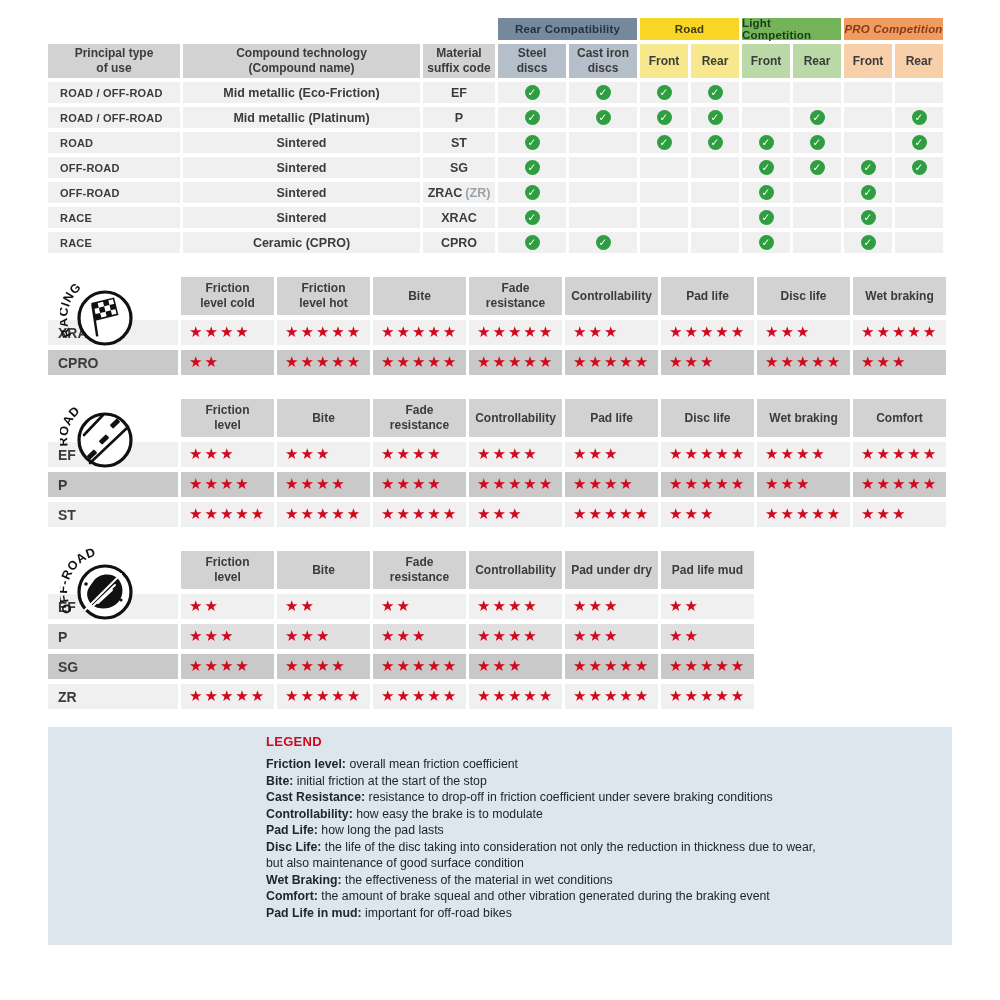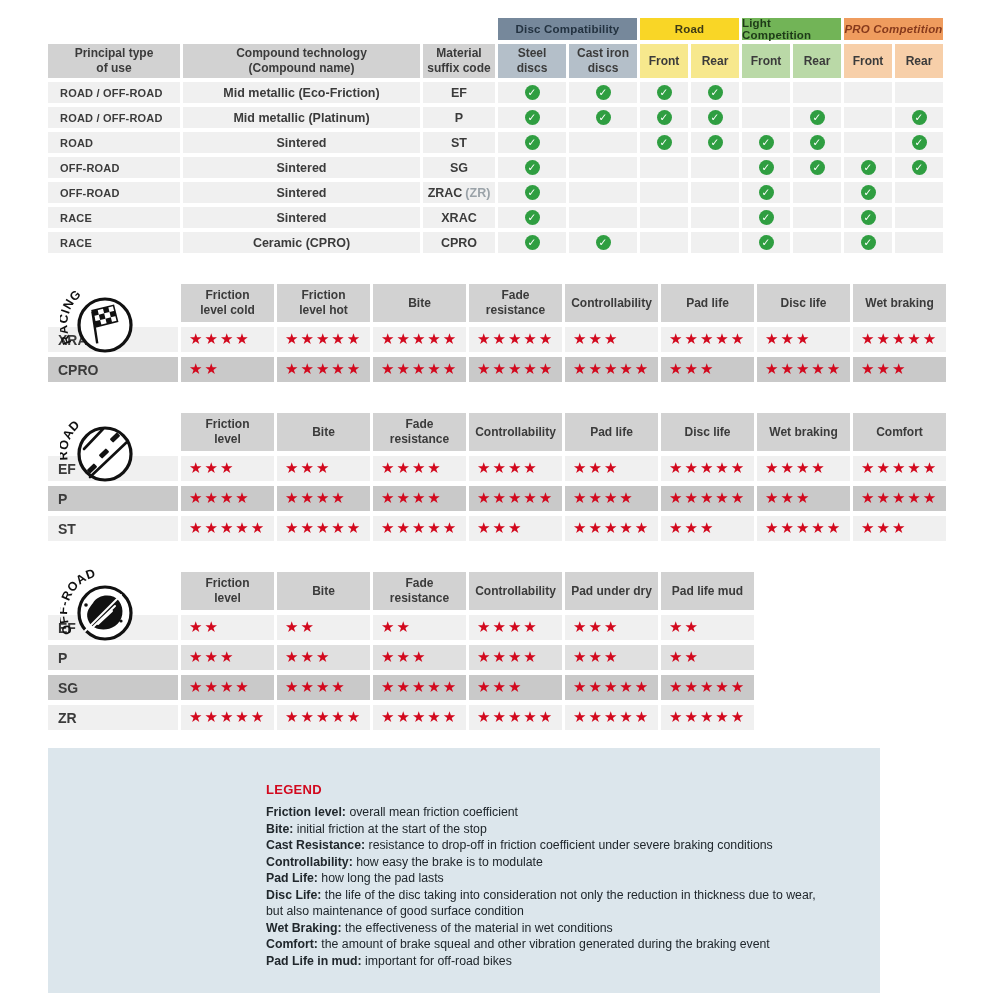--- a/index.html
+++ b/index.html
@@ -17,50 +17,50 @@
     text-align:center;font-weight:bold;font-size:12px;line-height:1.22;white-space:pre-line;color:#3b3b3b;}
   .cell{background:#f0f0f0;display:flex;align-items:center;justify-content:center;
     font-size:12.5px;font-weight:bold;color:#3b3b3b;}
   .use-cell{justify-content:flex-start;padding-left:12px;font-size:11px;letter-spacing:.2px;}
   .code-suffix{color:#9aa2a8;margin-left:3px;}
   .check-badge{width:15px;height:15px;border-radius:50%;background:#2f9e41;color:#fff;
     font-size:10.5px;font-weight:bold;display:flex;align-items:center;justify-content:center;line-height:1;}
 
   
   .rating-section{position:relative;}
-  .rating-grid{margin-left:48px;margin-top:31px;display:grid;grid-template-rows:38px;
+  .rating-grid{margin-left:48px;margin-top:24px;display:grid;grid-template-rows:38px;
     grid-auto-rows:25px;column-gap:3px;row-gap:5px;}
   .rating-hdr{font-size:12px;}
   .rating-label{justify-content:flex-start;padding-left:10px;font-size:14px;}
   .shade-light{background:#f0f0f0;}
   .shade-medium{background:#e0e0e0;}
   .shade-dark{background:#c9c9c9;}
   .star-cell{justify-content:flex-start;padding-left:8px;}
   .stars{color:#d2091e;font-size:15px;letter-spacing:2px;line-height:1;
     font-family:"DejaVu Sans",sans-serif;}
   .icon-slot{position:absolute;left:60px;top:-6px;width:86px;height:84px;}
   .icon-arc-text{font-size:12.5px;font-weight:bold;fill:#111;letter-spacing:.6px;
     font-family:"Liberation Sans",sans-serif;}
 
   
-  .legend-box{margin:18px 0 0 48px;width:832px;background:#dce6ec;
-    padding:34px 30px 22px 218px;box-sizing:border-box;}
+  .legend-box{margin:18px 0 0 48px;width:904px;background:#dce6ec;
+    padding:7px 30px 22px 218px;box-sizing:border-box;}
   .legend-title{color:#d2091e;font-weight:bold;font-size:13px;margin-bottom:9px;letter-spacing:.3px;}
   .legend-line{margin:0 0 3px 0;font-size:12.3px;color:#20272c;line-height:1.1;}
   .legend-term{font-weight:bold;}
 </style>
 </head>
 <body>
 
 <div class="page">
 
   <section>
     <div id="compat-grid" class="compat-grid">
         <div class="spacer" style="grid-column: 1 / span 3;"></div>
-        <div class="group-header" style="background: rgb(118, 136, 155); color: rgb(35, 50, 64);">Disc Compatibility</div>
+        <div class="group-header" style="background: rgb(118, 136, 155); color: rgb(35, 50, 64);">Rear Compatibility</div>
         <div class="group-header" style="background: rgb(249, 214, 38); color: rgb(62, 58, 21);">Road</div>
         <div class="group-header" style="background: rgb(114, 180, 87); color: rgb(29, 58, 23);">Light Competition</div>
         <div class="group-header" style="background: rgb(239, 156, 94); color: rgb(135, 58, 28); font-style: italic;">PRO Competition</div>
         <div class="hdr-cell">Principal type
 of use</div>
         <div class="hdr-cell">Compound technology
 (Compound name)</div>
         <div class="hdr-cell">Material
 suffix code</div>
         <div class="hdr-cell" style="background: rgb(180, 191, 201);">Steel

